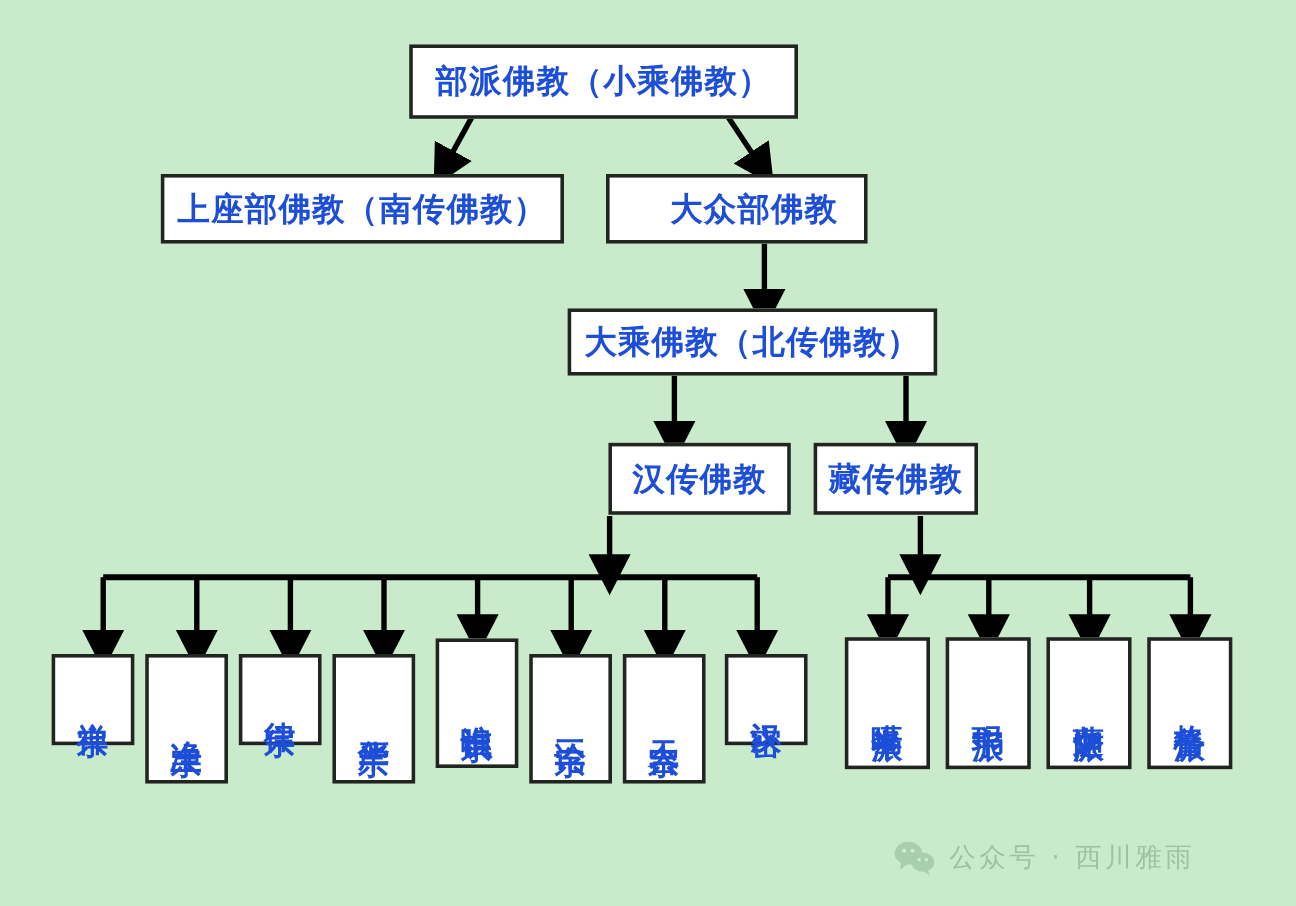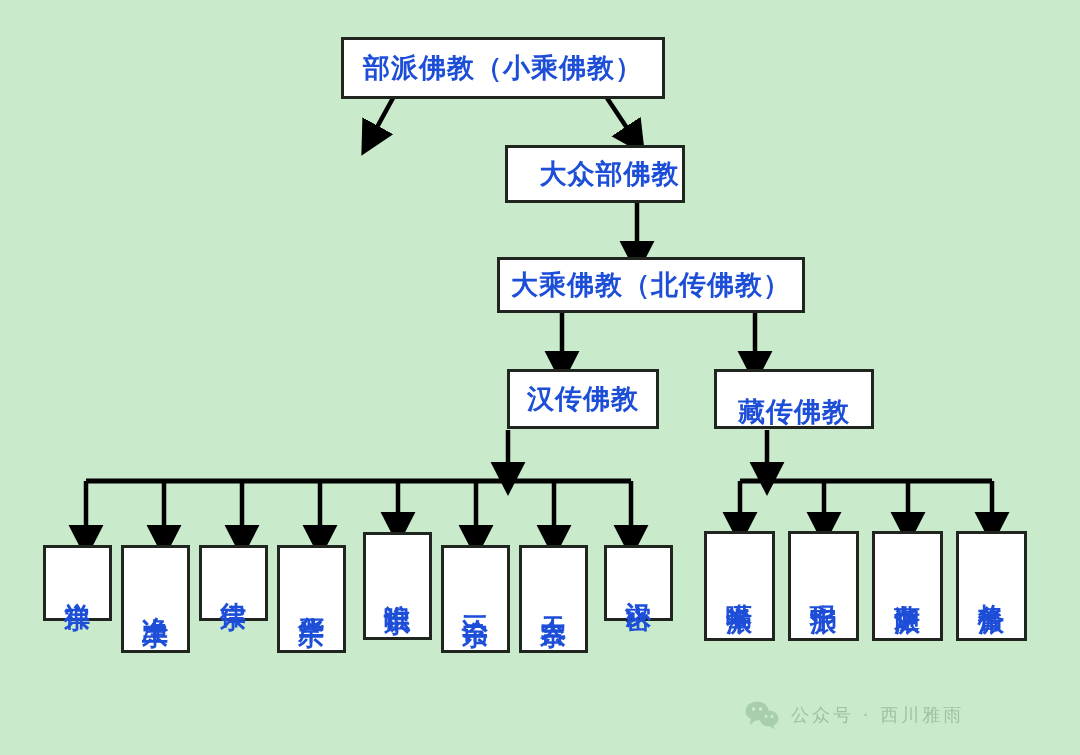--- a/index.html
+++ b/index.html
@@ -66,21 +66,21 @@
     position: absolute;
     left: 745px;
     top: 700px;
     display: flex;
     align-items: center;
     gap: 12px;
     z-index: 3;
     opacity: 0.55;
   }
   #watermark .wm-text {
-    font-size: 18px;
+    font-size: 22px;
     color: #7e9d82;
     letter-spacing: 3px;
     white-space: nowrap;
     font-family: "DejaVu Sans", sans-serif;
   }
   #watermark .wechat-icon {
     width: 34px;
     height: 30px;
     display: block;
   }
@@ -132,32 +132,35 @@
       <line x1="824" y1="481" x2="824" y2="528"></line>
       <line x1="908" y1="481" x2="908" y2="528"></line>
       <line x1="992" y1="481" x2="992" y2="528"></line>
     </g>
   </svg>
 
   <div class="node horiz" style="left:341px; top:37px; width:324px; height:62px;">
     <span class="label">部派佛教（小乘佛教）</span>
   </div>
 
-  <div class="node horiz" style="left:505px; top:145px; width:180px; height:58px;padding-left:29px;">
+  <div class="node horiz" style="left:134px; top:145px; width:336px; height:58px;">
+    <span class="label">上座部佛教（南传佛教）</span>
+  </div>
+  <div class="node horiz" style="left:505px; top:145px; width:218px; height:58px;padding-left:29px;">
     <span class="label">大众部佛教</span>
   </div>
 
-  <div class="node horiz" style="left:473px; top:257px; width:308px; height:56px;margin-left:24px;">
+  <div class="node horiz" style="left:473px; top:257px; width:308px; height:56px;">
     <span class="label">大乘佛教（北传佛教）</span>
   </div>
 
   <div class="node horiz" style="left:487px; top:369px; width:152px; height:60px;margin-left:20px;">
     <span class="label">汉传佛教</span>
   </div>
-  <div class="node horiz" style="left:714px; top:369px; width:160px; height:60px;align-items:flex-end;">
+  <div class="node horiz" style="left:678px; top:369px; width:137px; height:60px;">
     <span class="label">藏传佛教</span>
   </div>
 
   <div class="node vert" style="left:43px; top:545px; width:69px; height:76px;">
     <span class="label">禅宗</span>
   </div>
   <div class="node vert" style="left:121px; top:545px; width:69px; height:108px;">
     <span class="label">净土宗</span>
   </div>
   <div class="node vert" style="left:199px; top:545px; width:69px; height:76px;">

